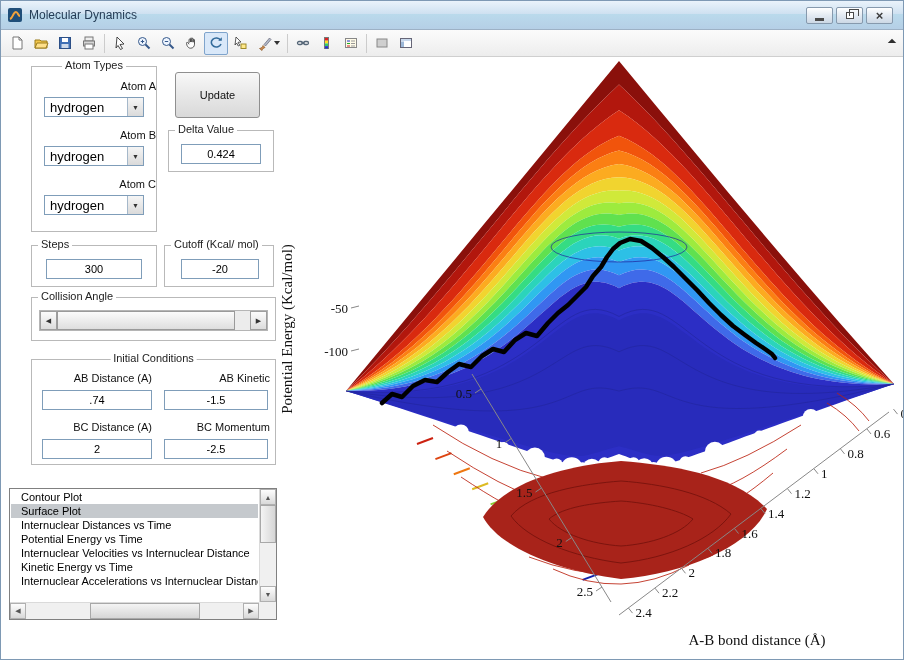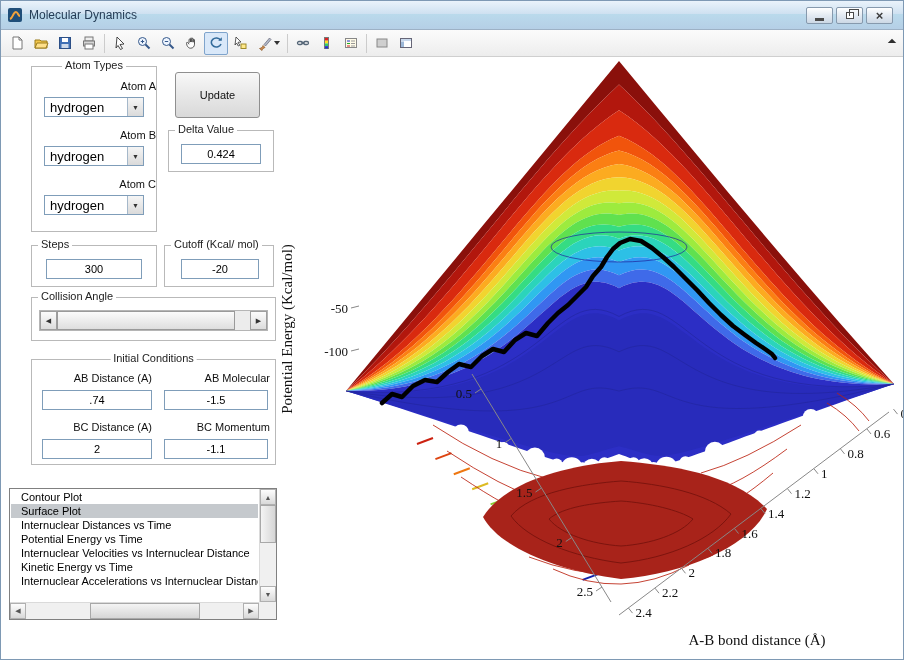--- a/index.html
+++ b/index.html
@@ -362,27 +362,27 @@
       <div class="slider" style="left:7px;top:12px;width:229px">
         <div class="sl-btn left"></div>
         <div class="sl-thumb"></div>
         <div class="sl-btn right"></div>
       </div>
     </div>
 
     <div class="panel" style="left:30px;top:302px;width:245px;height:106px">
       <span class="ptitle centered">Initial Conditions</span>
       <div class="flabel" style="left:4px;top:12px;width:116px">AB Distance (A)</div>
-      <div class="flabel" style="left:128px;top:12px;width:110px">AB Molecular</div>
+      <div class="flabel" style="left:128px;top:12px;width:110px">AB Kinetic</div>
       <div class="tfield" style="left:10px;top:30px;width:110px">.74</div>
       <div class="tfield" style="left:132px;top:30px;width:104px">-1.5</div>
       <div class="flabel" style="left:4px;top:61px;width:116px">BC Distance (A)</div>
       <div class="flabel" style="left:128px;top:61px;width:110px">BC Momentum</div>
       <div class="tfield" style="left:10px;top:79px;width:110px">2</div>
-      <div class="tfield" style="left:132px;top:79px;width:104px">-1.1</div>
+      <div class="tfield" style="left:132px;top:79px;width:104px">-2.5</div>
     </div>
 
     <div class="listbox" style="left:8px;top:431px;width:268px;height:132px">
       <div class="lb-items">
         <div class="lb-item">Contour Plot</div>
         <div class="lb-item sel">Surface Plot</div>
         <div class="lb-item">Internuclear Distances vs Time</div>
         <div class="lb-item">Potential Energy vs Time</div>
         <div class="lb-item">Internuclear Velocities vs Internuclear Distance</div>
         <div class="lb-item">Kinetic Energy vs Time</div>

